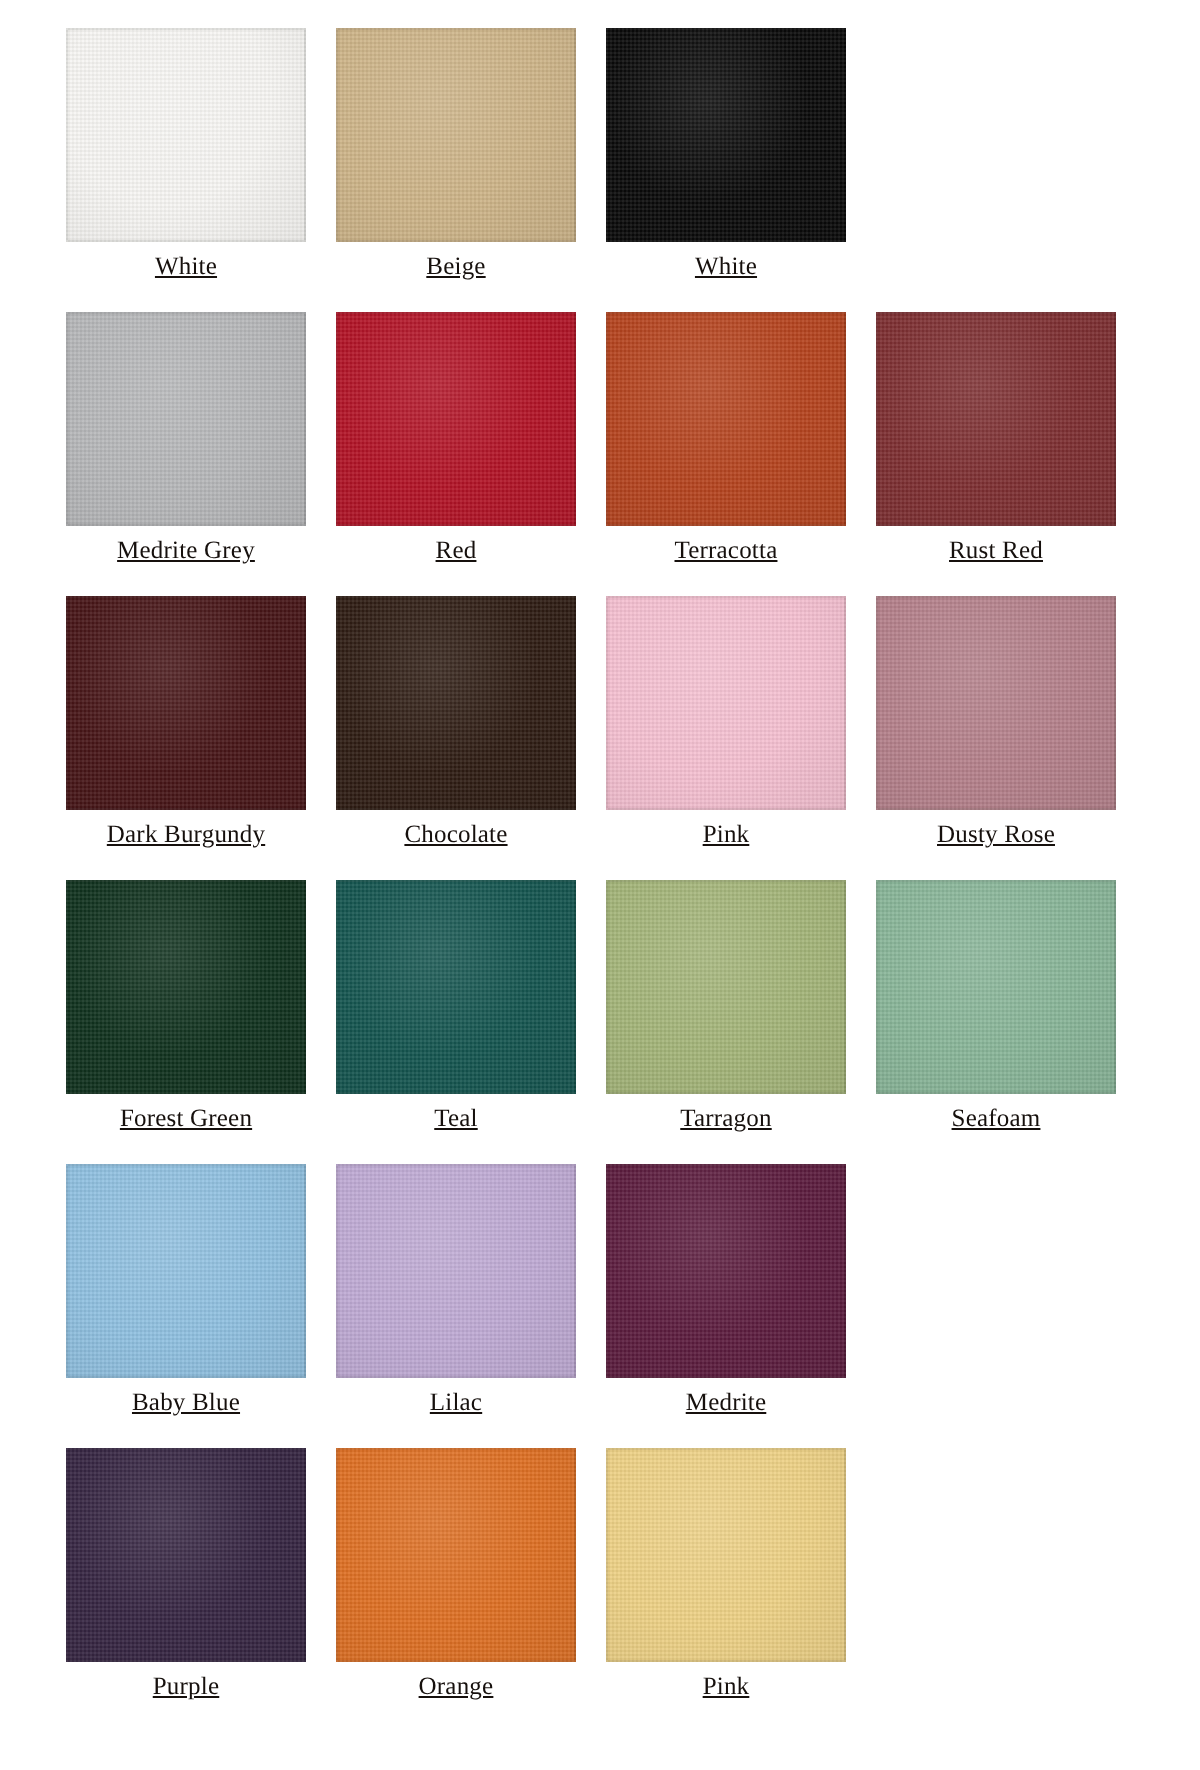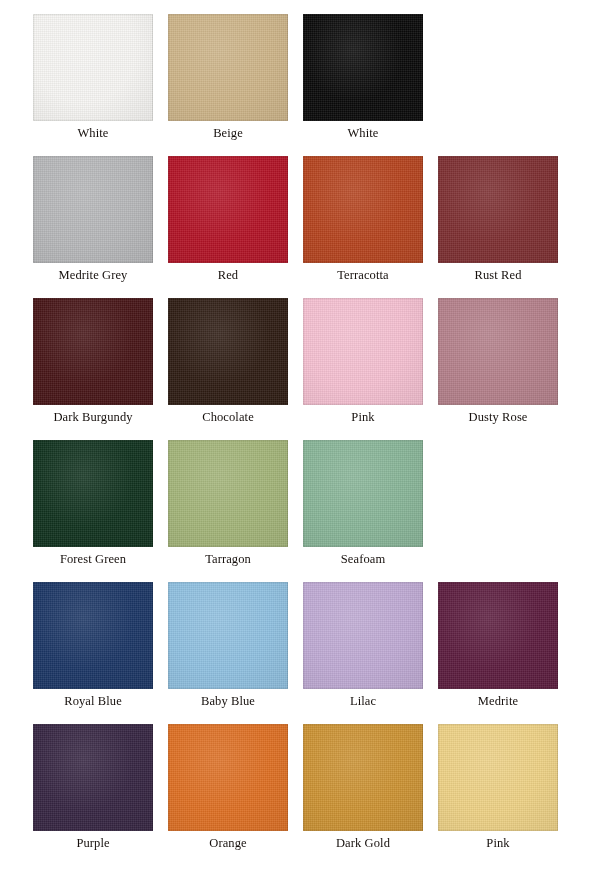--- a/index.html
+++ b/index.html
@@ -88,20 +88,21 @@
   }
 
   .swatch-label {
     margin-top: 5px;
     font-size: 12.5px;
     line-height: 15px;
     color: #16100d;
     text-align: center;
     white-space: nowrap;
     letter-spacing: 0.1px;
+    text-decoration: underline;
   }
 </style>
 </head>
 <body>
 
 <div id="swatch-chart">
     <div class="swatch-row">
       <div class="swatch-cell">
         <div class="swatch-chip" style="background-color: rgb(247, 246, 243);"></div>
         <div class="swatch-label">White</div>
@@ -150,34 +151,34 @@
         <div class="swatch-chip" style="background-color: rgb(180, 128, 138);"></div>
         <div class="swatch-label">Dusty Rose</div>
       </div>
     </div>
     <div class="swatch-row">
       <div class="swatch-cell">
         <div class="swatch-chip" style="background-color: rgb(16, 50, 30);"></div>
         <div class="swatch-label">Forest Green</div>
       </div>
       <div class="swatch-cell">
+        <div class="swatch-chip" style="background-color: rgb(20, 85, 79);"></div>
+        <div class="swatch-label">Teal</div>
+      </div>
+      <div class="swatch-cell">
         <div class="swatch-chip" style="background-color: rgb(163, 180, 120);"></div>
         <div class="swatch-label">Tarragon</div>
       </div>
       <div class="swatch-cell">
         <div class="swatch-chip" style="background-color: rgb(136, 181, 152);"></div>
         <div class="swatch-label">Seafoam</div>
       </div>
     </div>
     <div class="swatch-row">
       <div class="swatch-cell">
-        <div class="swatch-chip" style="background-color: rgb(27, 54, 101);"></div>
-        <div class="swatch-label">Royal Blue</div>
-      </div>
-      <div class="swatch-cell">
         <div class="swatch-chip" style="background-color: rgb(143, 192, 224);"></div>
         <div class="swatch-label">Baby Blue</div>
       </div>
       <div class="swatch-cell">
         <div class="swatch-chip" style="background-color: rgb(191, 170, 212);"></div>
         <div class="swatch-label">Lilac</div>
       </div>
       <div class="swatch-cell">
         <div class="swatch-chip" style="background-color: rgb(92, 28, 62);"></div>
         <div class="swatch-label">Medrite</div>
@@ -186,21 +187,17 @@
     <div class="swatch-row">
       <div class="swatch-cell">
         <div class="swatch-chip" style="background-color: rgb(54, 37, 66);"></div>
         <div class="swatch-label">Purple</div>
       </div>
       <div class="swatch-cell">
         <div class="swatch-chip" style="background-color: rgb(222, 111, 35);"></div>
         <div class="swatch-label">Orange</div>
       </div>
       <div class="swatch-cell">
-        <div class="swatch-chip" style="background-color: rgb(203, 146, 51);"></div>
-        <div class="swatch-label">Dark Gold</div>
-      </div>
-      <div class="swatch-cell">
         <div class="swatch-chip" style="background-color: rgb(237, 209, 133);"></div>
         <div class="swatch-label">Pink</div>
       </div>
     </div>
   </div>
 
 </body></html>

